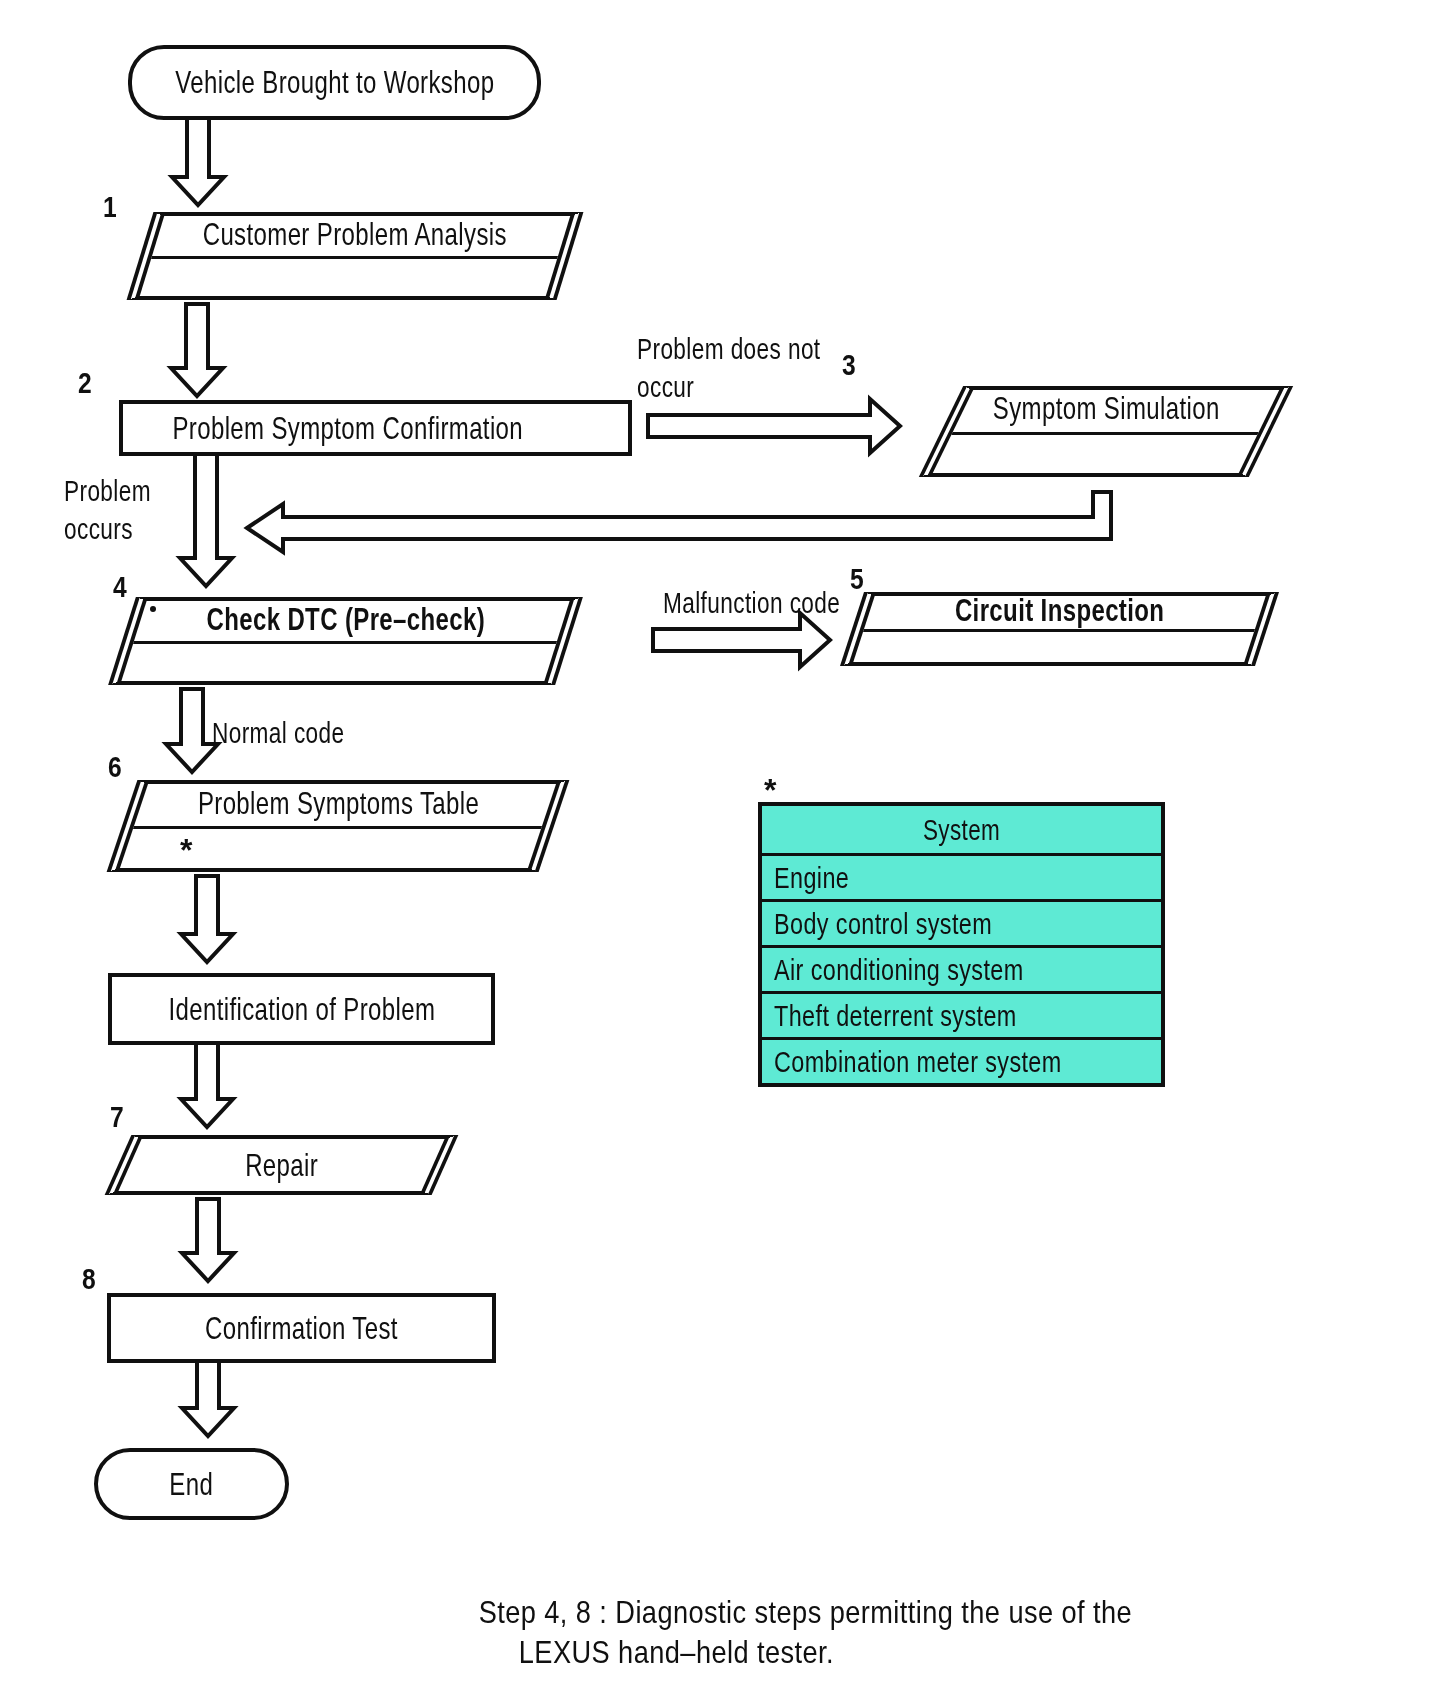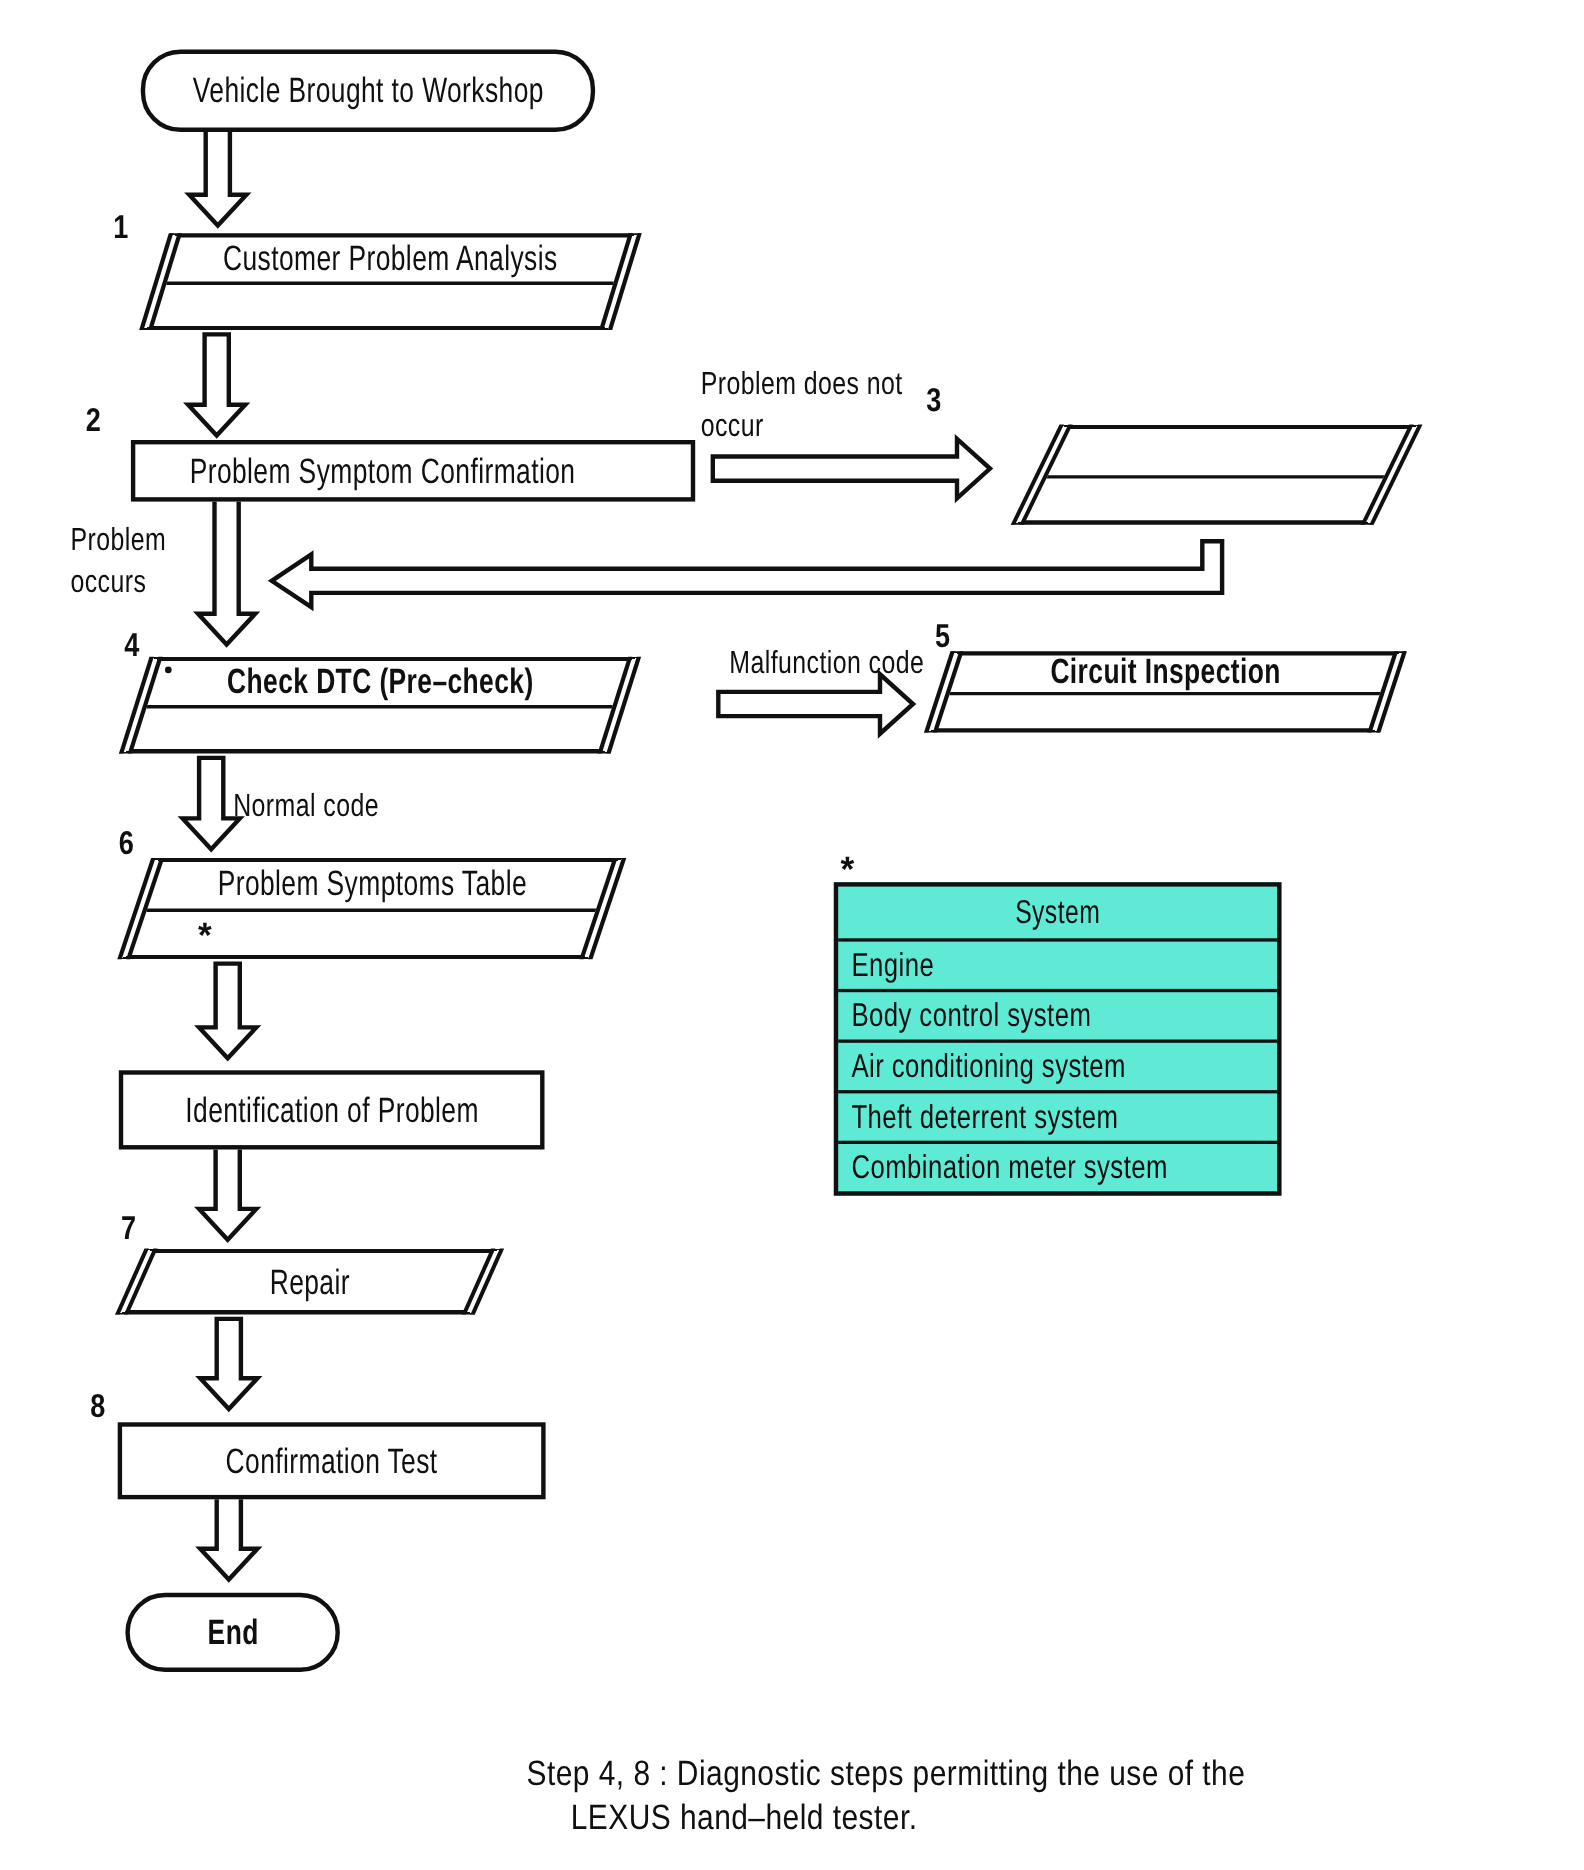--- a/index.html
+++ b/index.html
@@ -94,20 +94,23 @@
   <div class="ann" style="left:637px;top:330px;">
     <div>Problem does not</div>
     <div>occur</div>
   </div>
 
   <div class="num" style="left:842px;top:348px;">3</div>
   <div class="para" style="left:941px;top:386px;width:330px;height:91px;--skew:-26deg;">
     <div class="para-skew">
         <div class="para-div"></div>
       </div>
+    <div class="para-label">
+        <span class="tx">Symptom Simulation</span>
+      </div>
   </div>
 
   <div class="num" style="left:113px;top:570px;">4</div>
   <div class="para" style="left:122px;top:597px;width:447px;height:88px;--skew:-17.5deg;">
     <div class="para-skew">
         <div class="para-div"></div>
       </div>
     <div class="speck" style="left:28px;top:9px;"></div>
     <div class="para-label">
         <span class="tx bold">Check DTC (Pre–check)</span>
@@ -147,21 +150,21 @@
     <div class="para-label full">
         <span class="tx">Repair</span>
       </div>
   </div>
 
   <div class="num" style="left:82px;top:1262px;">8</div>
   <div class="rect" style="left:107px;top:1293px;width:381px;height:62px;">
     <span class="tx">Confirmation Test</span>
   </div>
 
-  <div class="term" style="left:114px;top:1448px;width:187px;height:64px;font-weight:bold;">
+  <div class="term" style="left:94px;top:1448px;width:187px;height:64px;">
     <span class="tx">End</span>
   </div>
 
   <div class="star" style="left:764px;top:772px;">*</div>
   <div class="systable">
     <div class="hdr">
       <span class="tx" style="font-size:30px;">System</span>
     </div>
     <div class="row">
       <span class="tx cellx" style="font-size:30px;transform:scaleX(0.78);">Engine</span>

